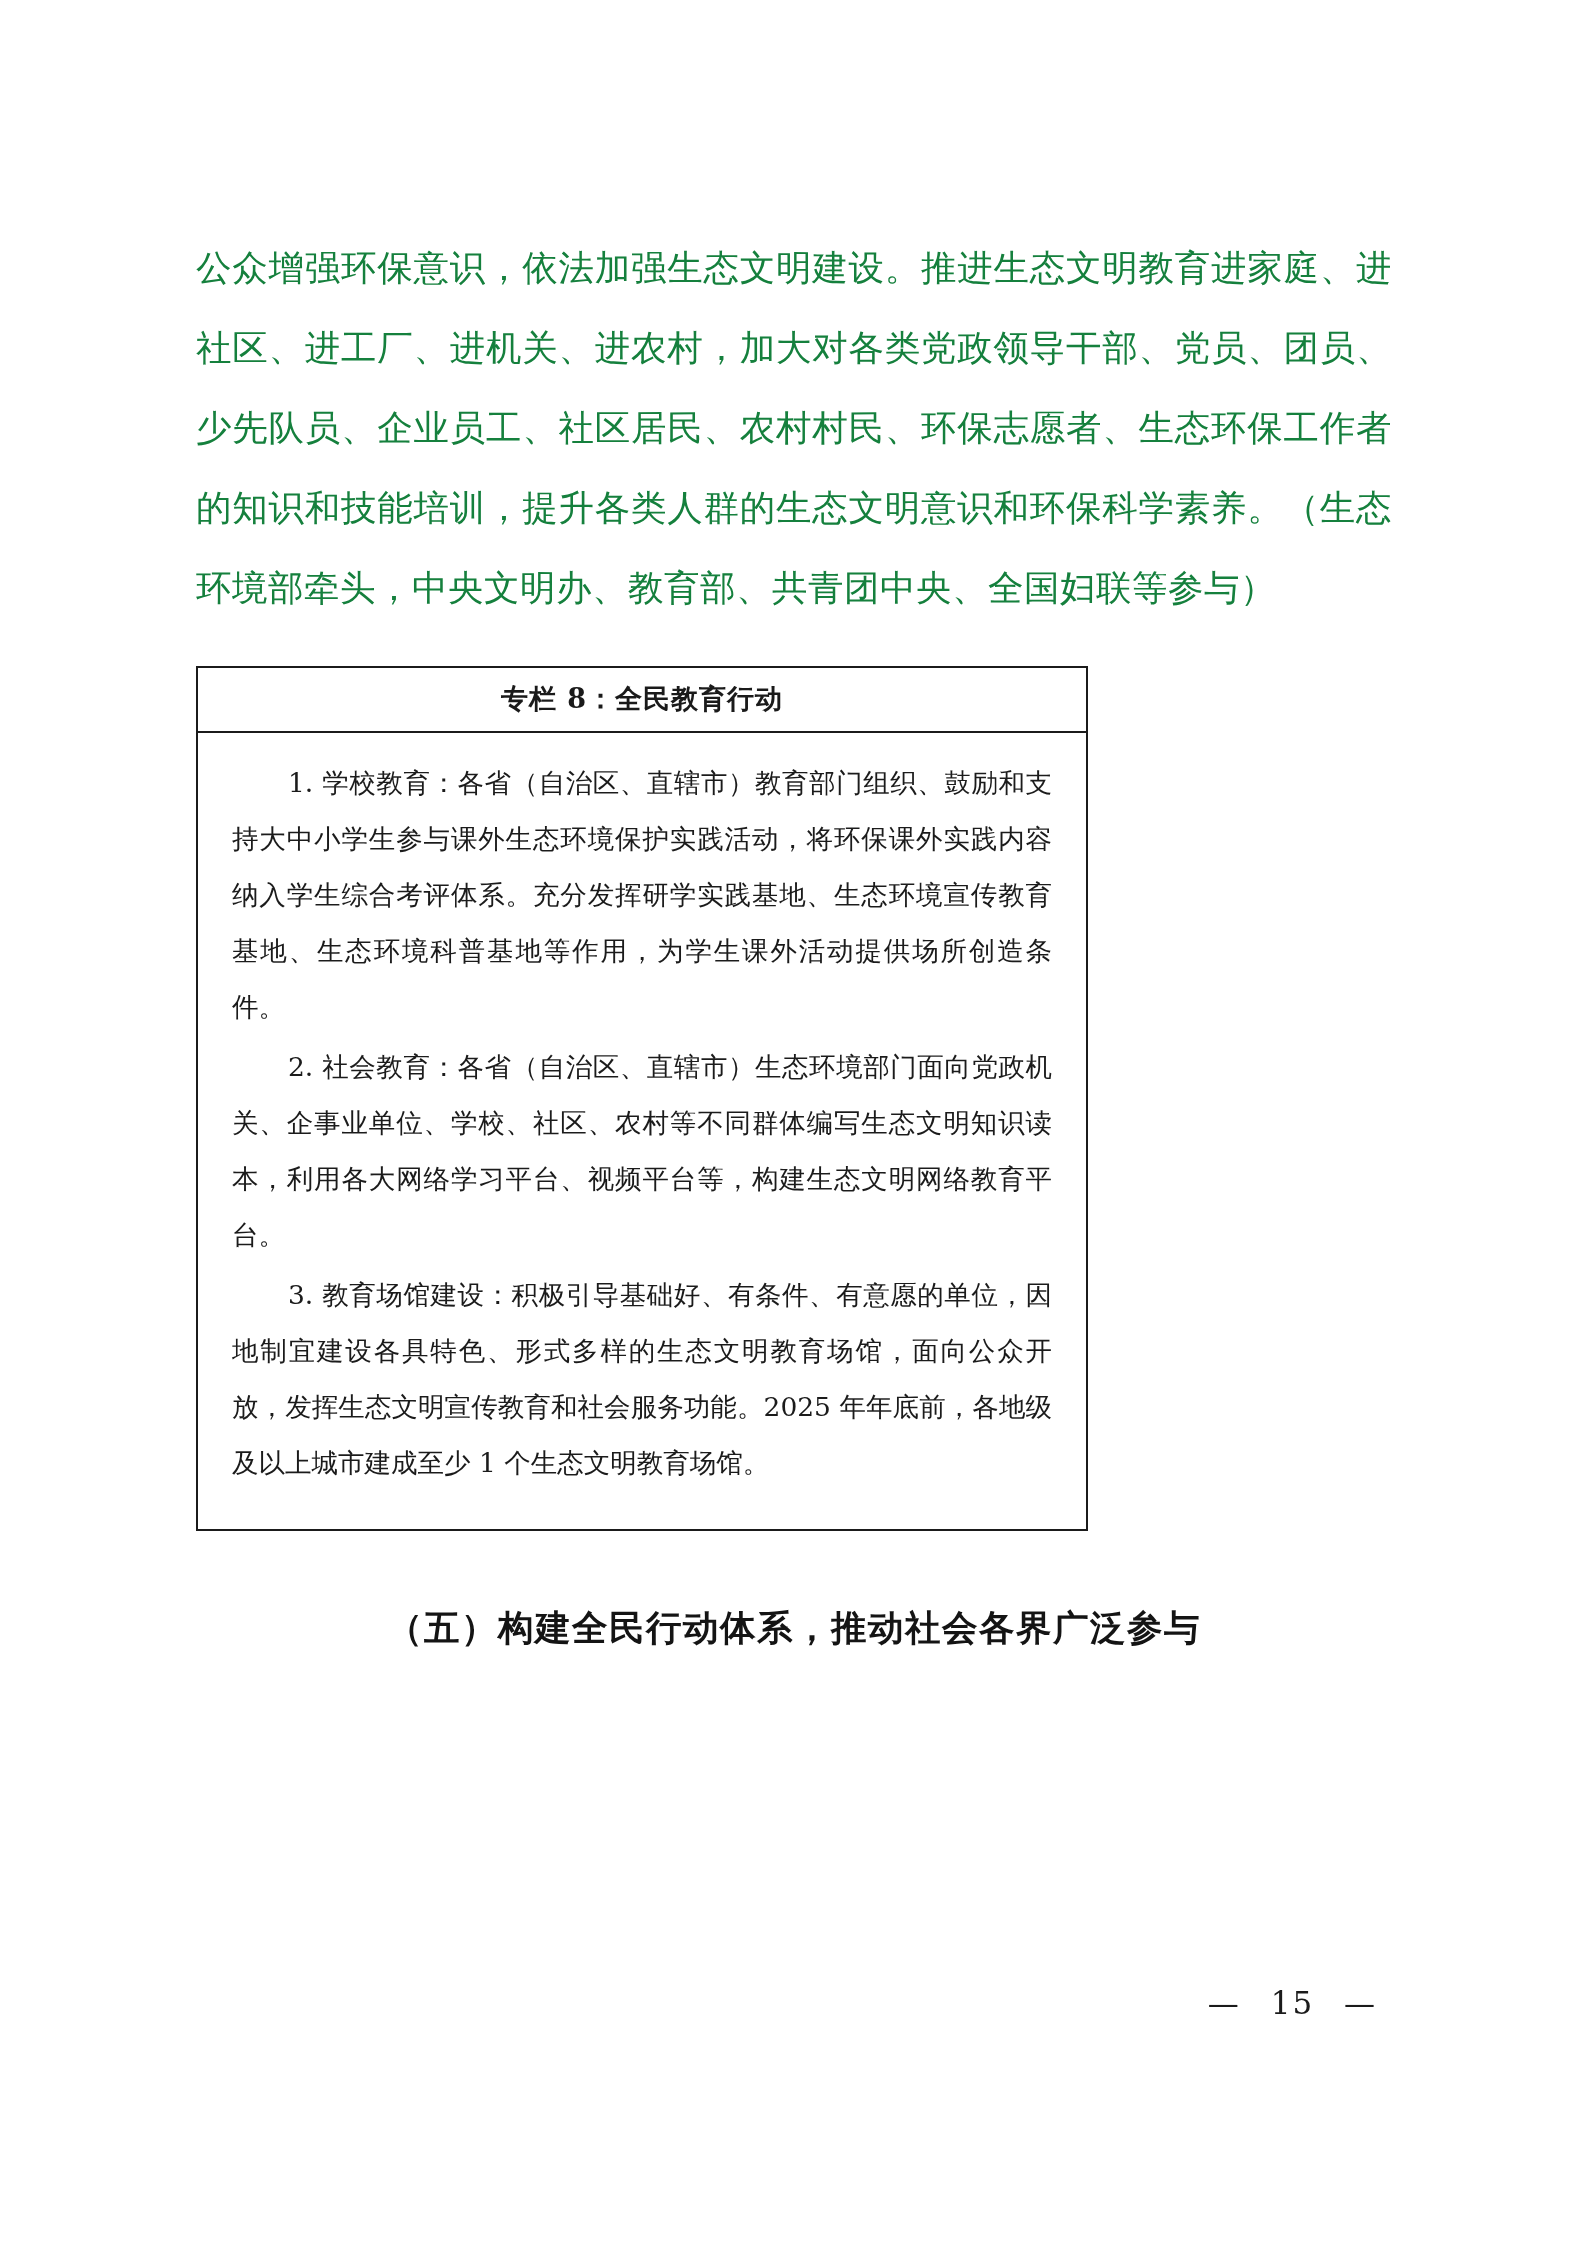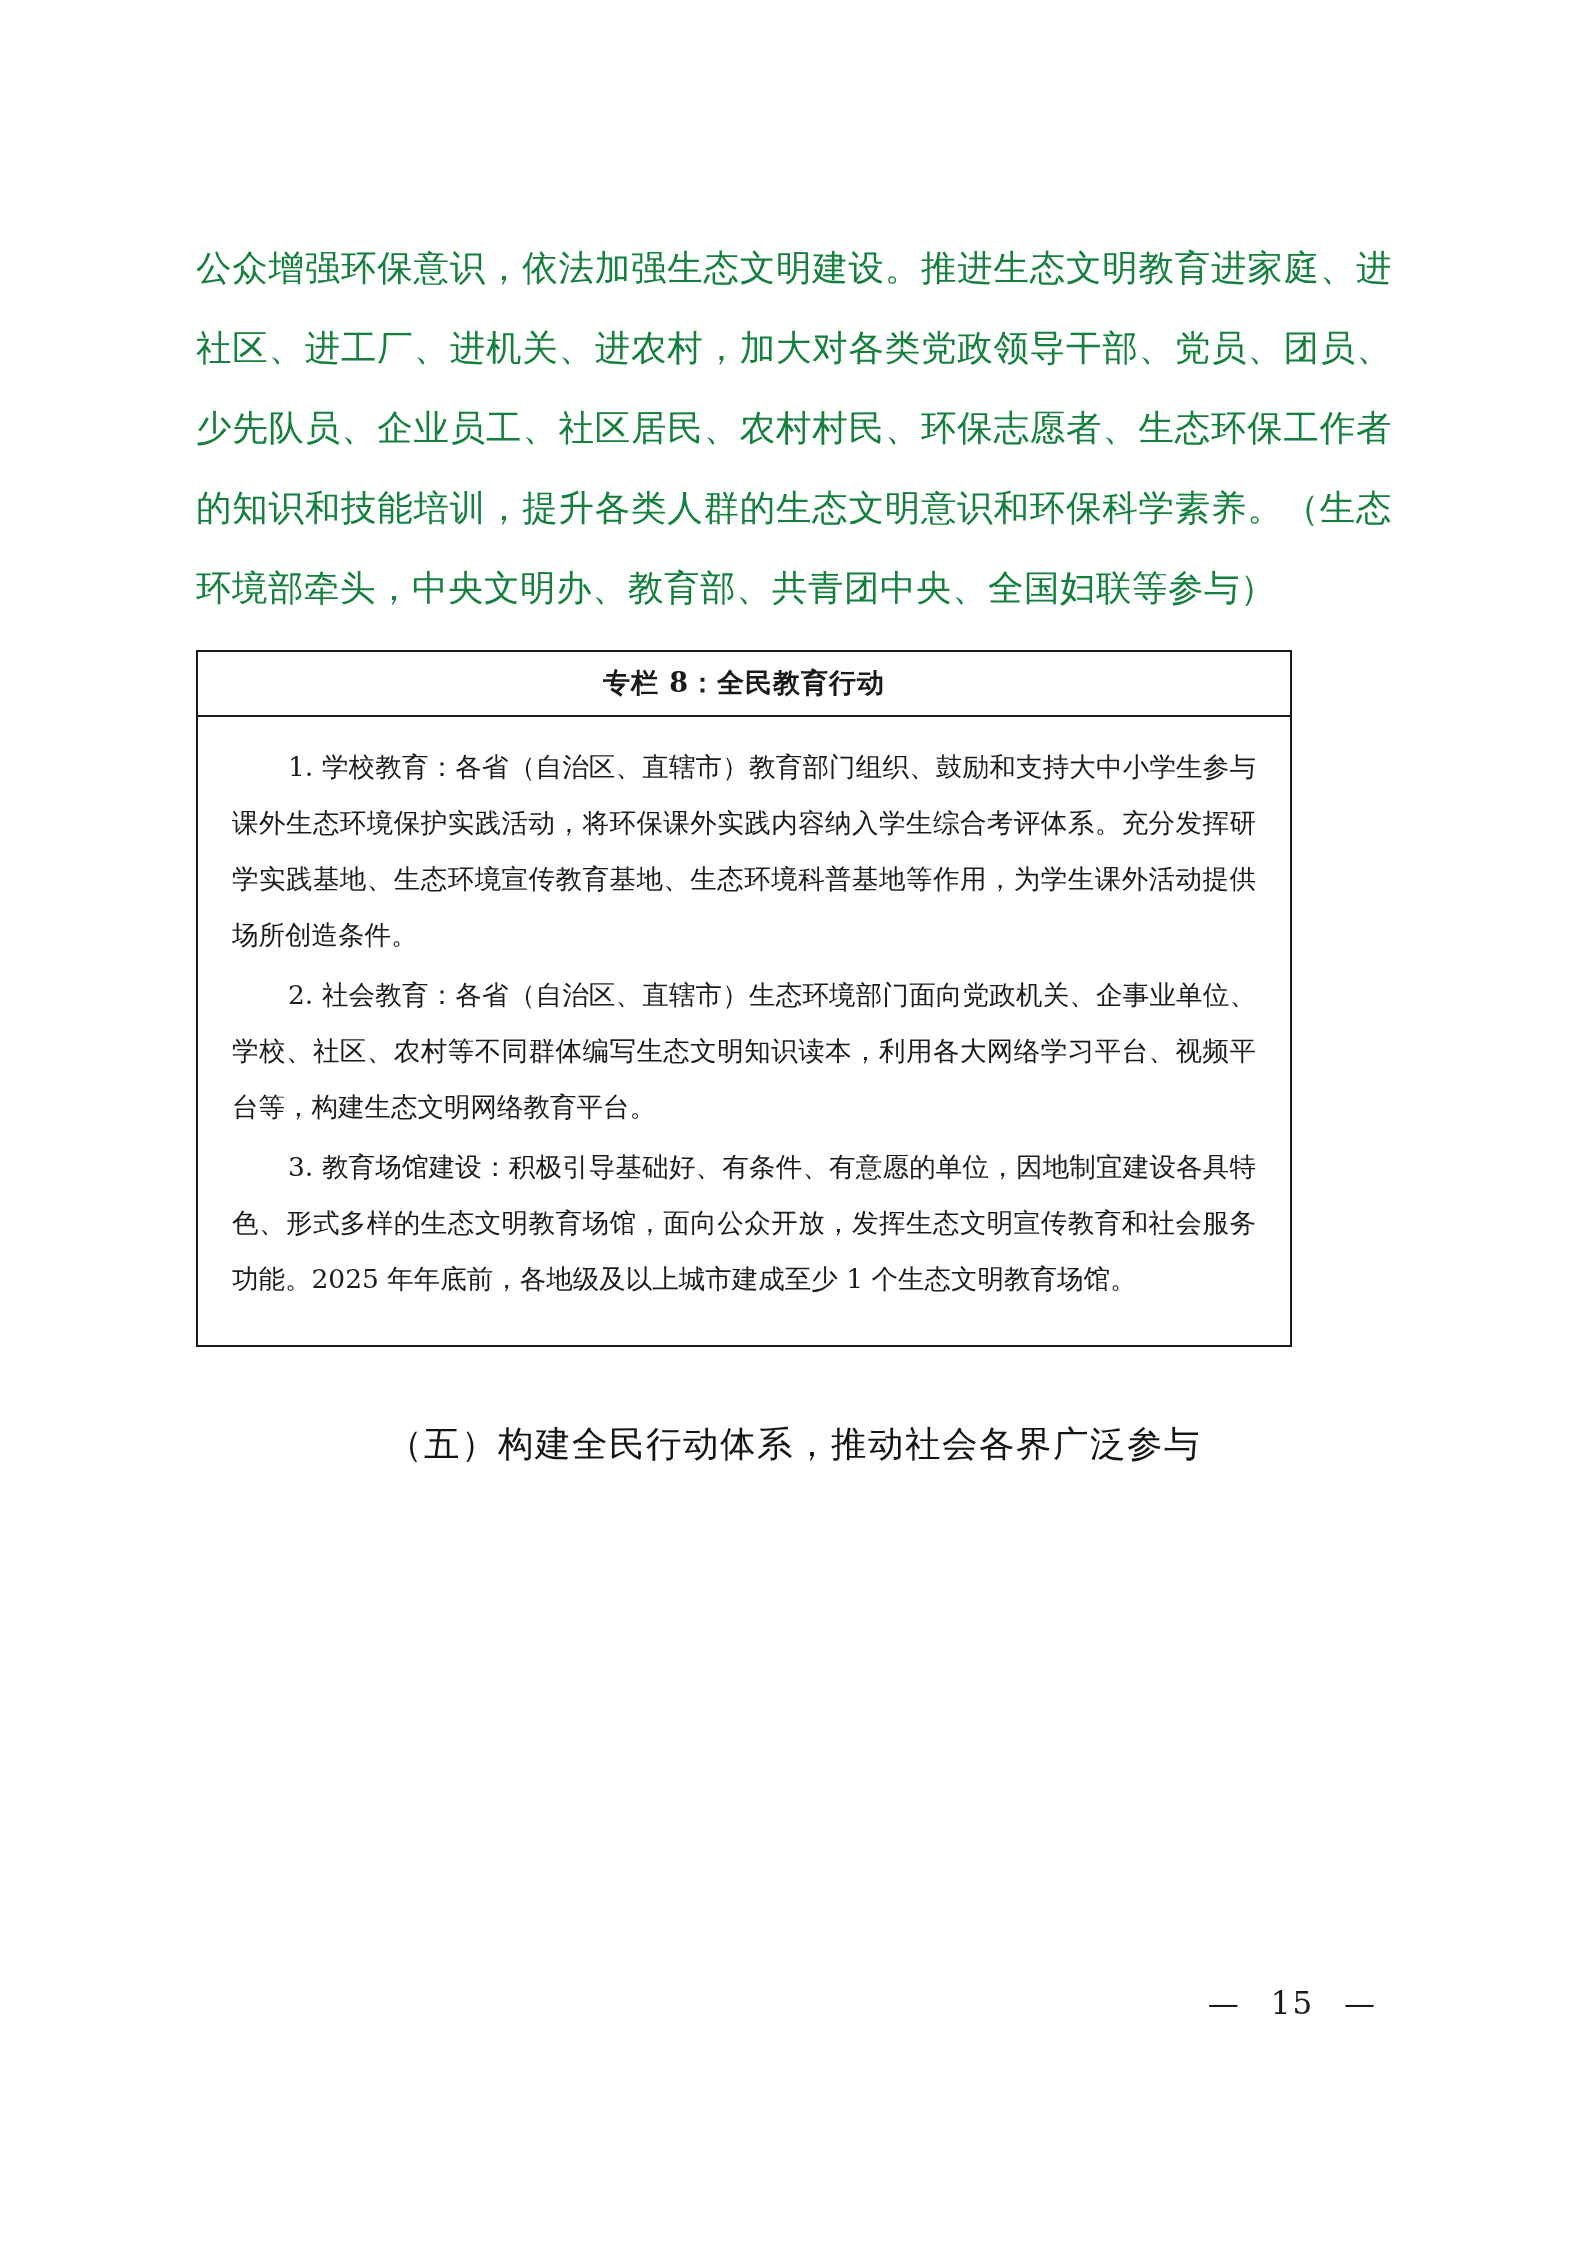--- a/index.html
+++ b/index.html
@@ -30,23 +30,23 @@
     text-align: justify;
     text-justify: inter-ideograph;
     margin: 0;
     color: #15803d;
   }
   .body-para.indent {
     text-indent: 73px;
   }
   
   .box {
-    margin-top: 22px;
+    margin-top: 38px;
     border: 2px solid #1b1b1b;
-    width: 1096px;
+    width: 892px;
     box-sizing: border-box;
   }
   .box-title-row {
     border-bottom: 2px solid #1b1b1b;
     text-align: center;
     padding: 13px 0 14px 0;
   }
   .box-title {
     font-size: 27px;
     font-weight: bold;
@@ -62,21 +62,21 @@
     text-align: justify;
     text-justify: inter-ideograph;
     text-indent: 56px;
     margin: 0 0 4px 0;
     color: #1b1b1b;
   }
   
   .section-heading {
     margin-top: 74px;
     font-size: 35.5px;
-    font-weight: normal;
+    font-weight: bold;
     letter-spacing: 1.5px;
     text-align: center;
     color: #141414;
   }
   .after-heading {
     margin-top: 30px;
   }
   .lead {
     font-weight: bold;
   }

